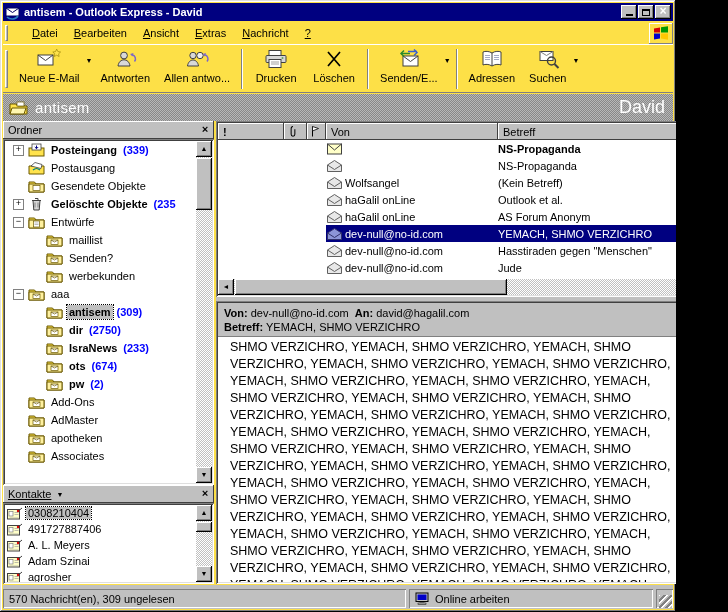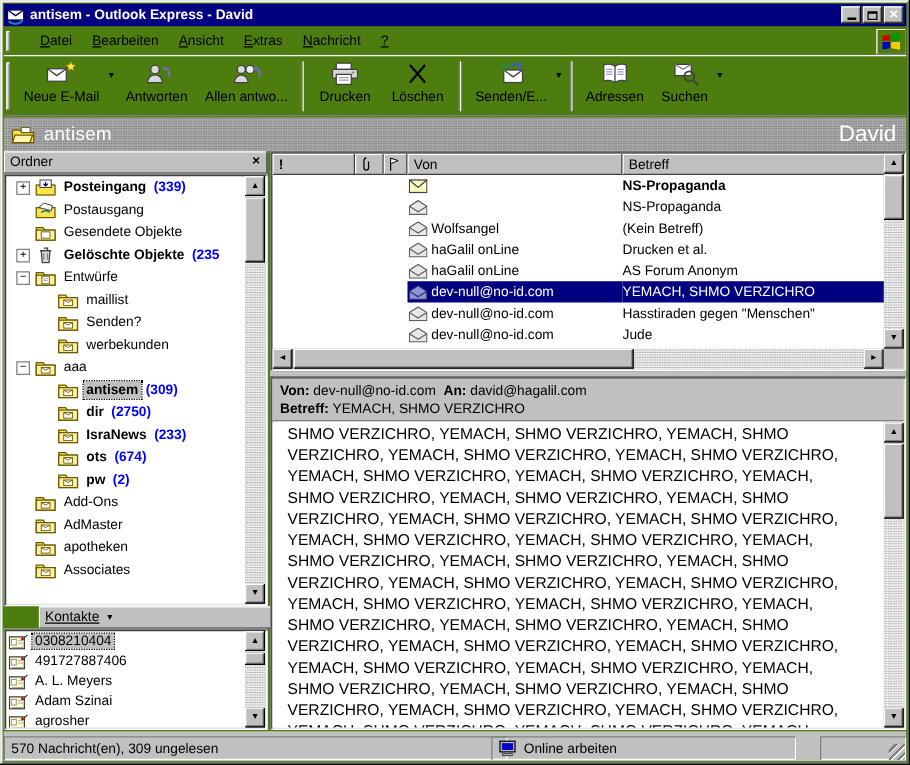--- a/index.html
+++ b/index.html
@@ -1,17 +1,17 @@
 <!DOCTYPE html>
 <html><head>
 <meta charset="utf-8">
 <style>
   html,body{margin:0;padding:0;background:#000;}
   *{box-sizing:border-box;font-family:"Liberation Sans",sans-serif;}
-  .window{position:relative;width:728px;height:612px;background:#4d7c0f;
+  .window{position:relative;width:676px;height:612px;background:#fde047;
     box-shadow:inset -1px -1px 0 #000,inset 1px 1px 0 #dfdfdf,inset -2px -2px 0 #808080,inset 2px 2px 0 #fff;
     overflow:hidden;font-size:11px;color:#000;}
   
   .titlebar{position:absolute;left:3px;top:3px;right:3px;height:18px;background:#000080;color:#fff;
     display:flex;align-items:center;padding:0 2px;}
   .titlebar .ticon{width:16px;height:16px;margin-right:3px;flex:none;}
   .titlebar .ttext{font-weight:bold;font-size:11px;white-space:nowrap;flex:1;}
   .tb-btn{width:16px;height:14px;background:#c0c0c0;margin-left:1px;flex:none;position:relative;
     box-shadow:inset -1px -1px 0 #000,inset 1px 1px 0 #fff,inset -2px -2px 0 #808080;display:flex;align-items:center;justify-content:center;}
   .g-min{width:7px;height:2px;background:#000;margin-top:6px;}
@@ -489,21 +489,21 @@
     <span class="fcount"></span>
   </div>
       </div>
     <div class="sb sb-v" style="right:2px;top:2px;bottom:2px;">
       <span class="sb-btn" style="top:0;right:0;">▲</span>
       <span class="sb-thumb" style="top:17px;right:0;width:16px;height:52px;"></span>
       <span class="sb-btn" style="bottom:0;right:0;">▼</span>
     </div>
   </div>
 
-  <div class="pane-hdr" style="left:3px;top:485px;width:211px;margin-left:28px;">
+  <div class="pane-hdr" style="left:3px;top:485px;width:211px;">
     <span class="ph-label"><u>Kontakte</u></span>
     <span class="dropcaret">▼</span>
     <span class="ph-close">×</span>
   </div>
 
   <div class="contacts">
     <div id="contacts-rows">
         <div class="contact-row sel">
     <span class="cicon"><svg viewBox="0 0 16 13">
               <path d="M12 3.5L15 1" stroke="#404040"></path>
@@ -623,21 +623,21 @@
     <span class="mc mc0"></span>
     <span class="mc mc1"></span>
     <span class="mc mc2"></span>
     <span class="mc mcv">
             <span class="micon"><svg viewBox="0 0 15 12">
                 <path d="M.5 5L7.5.5 14.5 5v6.5H.5z" fill="#e8e8e8" stroke="#606060"></path>
                 <path d="M.5 5l7 4.5 7-4.5" fill="none" stroke="#606060"></path>
               </svg></span>
             <span class="mfrom">haGalil onLine</span>
           </span>
-    <span class="mc mcs msubj">Drucken et al.</span>
+    <span class="mc mcs msubj">Outlook et al.</span>
   </div>
         <div class="msg-row">
     <span class="mc mc0"></span>
     <span class="mc mc1"></span>
     <span class="mc mc2"></span>
     <span class="mc mcv">
             <span class="micon"><svg viewBox="0 0 15 12">
                 <path d="M.5 5L7.5.5 14.5 5v6.5H.5z" fill="#e8e8e8" stroke="#606060"></path>
                 <path d="M.5 5l7 4.5 7-4.5" fill="none" stroke="#606060"></path>
               </svg></span>
@@ -734,21 +734,21 @@
       <span class="sb-btn" style="top:0;right:0;">▲</span>
       <span class="sb-thumb" style="top:17px;right:0;width:16px;height:60px;"></span>
       <span class="sb-btn" style="bottom:0;right:0;">▼</span>
     </div>
   </div>
 
   <div class="statusbar">
     <div class="sb-cell" style="left:0;width:403px;">
       <span>570 Nachricht(en), 309 ungelesen</span>
     </div>
-    <div class="sb-cell" style="left:390px;width:244px;">
+    <div class="sb-cell" style="left:406px;width:244px;">
       <span class="sicon">
         <svg viewBox="0 0 15 13">
             <rect x="1" y="1" width="12" height="8.5" fill="#c0c0c0" stroke="#000"></rect>
             <rect x="2.5" y="2.5" width="9" height="5.5" fill="#0000c8"></rect>
             <rect x="4.5" y="10" width="5" height="1" fill="#808080"></rect>
             <rect x="3" y="11" width="8" height="1.5" fill="#c0c0c0" stroke="#000" stroke-width=".5"></rect>
           </svg>
       </span>
       <span>Online arbeiten</span>
     </div>

